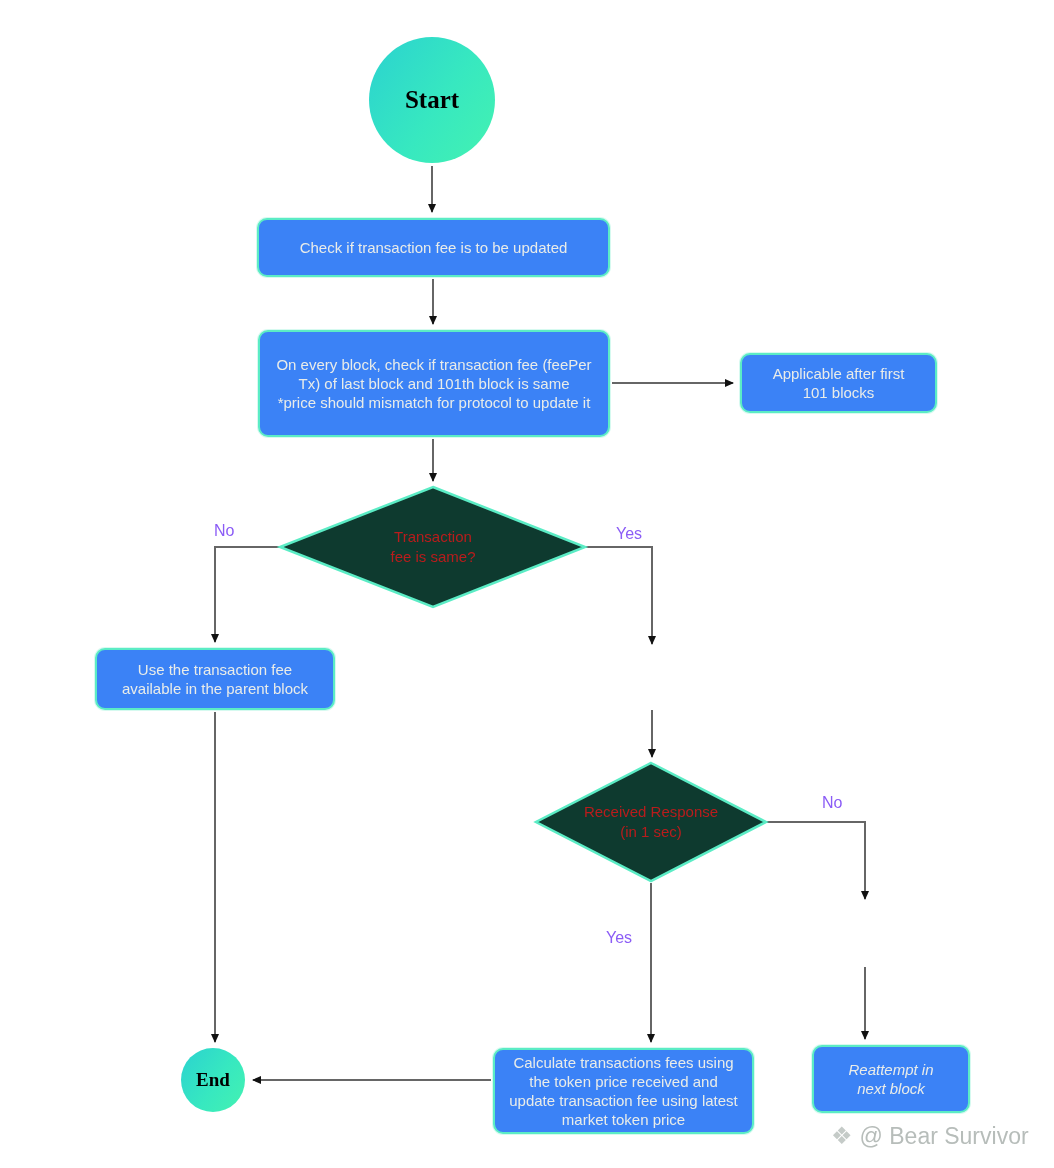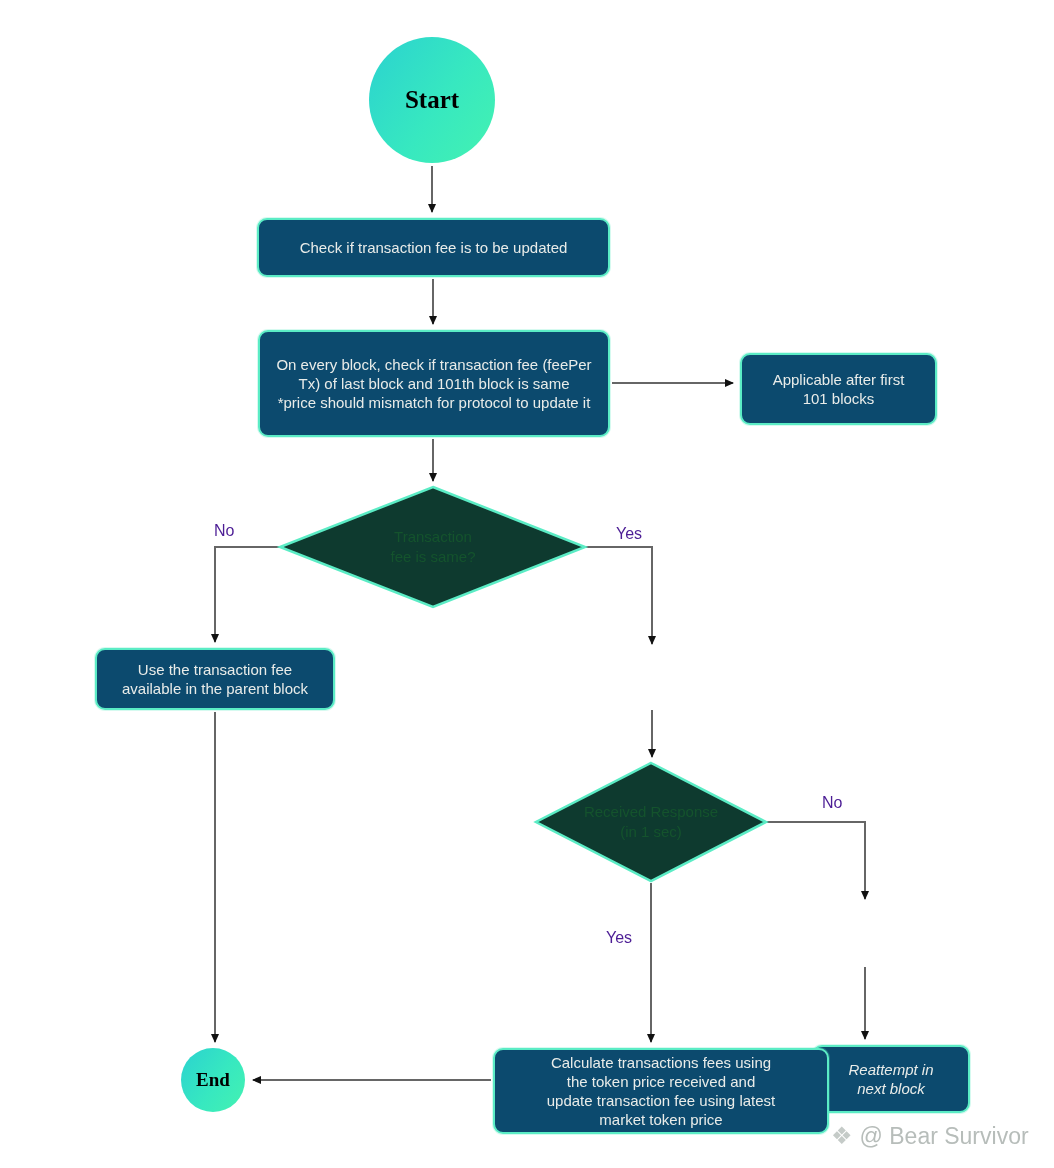--- a/index.html
+++ b/index.html
@@ -4,39 +4,39 @@
 <style>
   html,body { margin:0; padding:0; background:#ffffff; }
   .canvas {
     position:relative; width:1054px; height:1168px; background:#ffffff;
     font-family:"Liberation Sans", sans-serif; overflow:hidden;
   }
   svg.wires { position:absolute; left:0; top:0; width:1054px; height:1168px; }
 
   .node {
     position:absolute; box-sizing:border-box;
-    background:#0c4a6e; border:2px solid #5becc5; border-radius:10px;
+    background:#3b82f6; border:2px solid #5becc5; border-radius:10px;
     color:#e9ece9; display:flex; align-items:center; justify-content:center;
     text-align:center; font-size:15px; line-height:1.28; padding:6px 12px;
     white-space:pre-line;
     box-shadow:0 0 0 1px rgba(91,236,197,0.25);
   }
   .terminal {
     position:absolute; border-radius:50%; display:flex; align-items:center;
     justify-content:center; color:#000; font-weight:bold;
     background:linear-gradient(125deg,#2bd2d0 0%, #37e8c0 55%, #44f2b1 100%);
     font-family:Liberation Serif, serif;
   }
   .diamond-label {
     position:absolute; display:flex; align-items:center; justify-content:center;
-    text-align:center; color:#14532d; font-size:15px; line-height:1.35;
+    text-align:center; color:#b91c1c; font-size:15px; line-height:1.35;
     white-space:pre-line; pointer-events:none;
   }
   .edge-label {
-    position:absolute; color:#4c1d95; font-size:16px; white-space:nowrap;
+    position:absolute; color:#8b5cf6; font-size:16px; white-space:nowrap;
   }
   .watermark {
     position:absolute; left:831px; top:1122px; display:flex; align-items:center;
     gap:7px; color:#b7bdba; font-size:23px;
   }
   .watermark .wm-icon { font-size:24px; color:#c5cbc8; }
 </style>
 </head>
 <body>
 
@@ -68,32 +68,32 @@
 
   <div class="terminal" style="left:369px; top:37px; width:126px; height:126px; font-size:25px;">Start</div>
 
   <div class="terminal" style="left:181px; top:1048px; width:64px; height:64px; font-size:19px;">End</div>
 
   <div class="node" style="left:257px; top:218px; width:353px; height:59px;">Check if transaction fee is to be updated</div>
 
   <div class="node" style="left:258px; top:330px; width:352px; height:107px;">On every block, check if transaction fee (feePer Tx) of last block and 101th block is same
 *price should mismatch for protocol to update it</div>
 
-  <div class="node" style="left:740px; top:353px; width:197px; height:72px;">Applicable after first
+  <div class="node" style="left:740px; top:353px; width:197px; height:60px;">Applicable after first
 101 blocks</div>
 
   <div class="node" style="left:95px; top:648px; width:240px; height:62px;">Use the transaction fee
 available in the parent block</div>
 
 
 
   <div class="node" style="left:812px; top:1045px; width:158px; height:68px;font-style:italic;">Reattempt in
 next block</div>
 
-  <div class="node" style="left:493px; top:1048px; width:336px; height:86px;">Calculate transactions fees using
+  <div class="node" style="left:493px; top:1048px; width:261px; height:86px;">Calculate transactions fees using
 the token price received and
 update transaction fee using latest
 market token price</div>
 
   <div class="diamond-label" style="left:333px; top:517px; width:200px; height:60px;">Transaction
 fee is same?</div>
 
   <div class="diamond-label" style="left:551px; top:792px; width:200px; height:60px;">Received Response
 (in 1 sec)</div>
 

